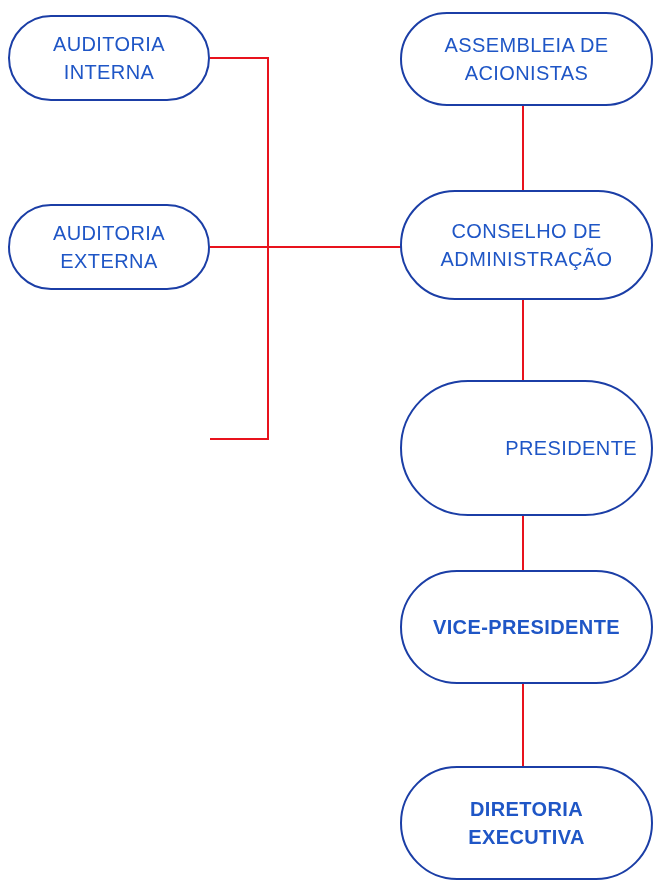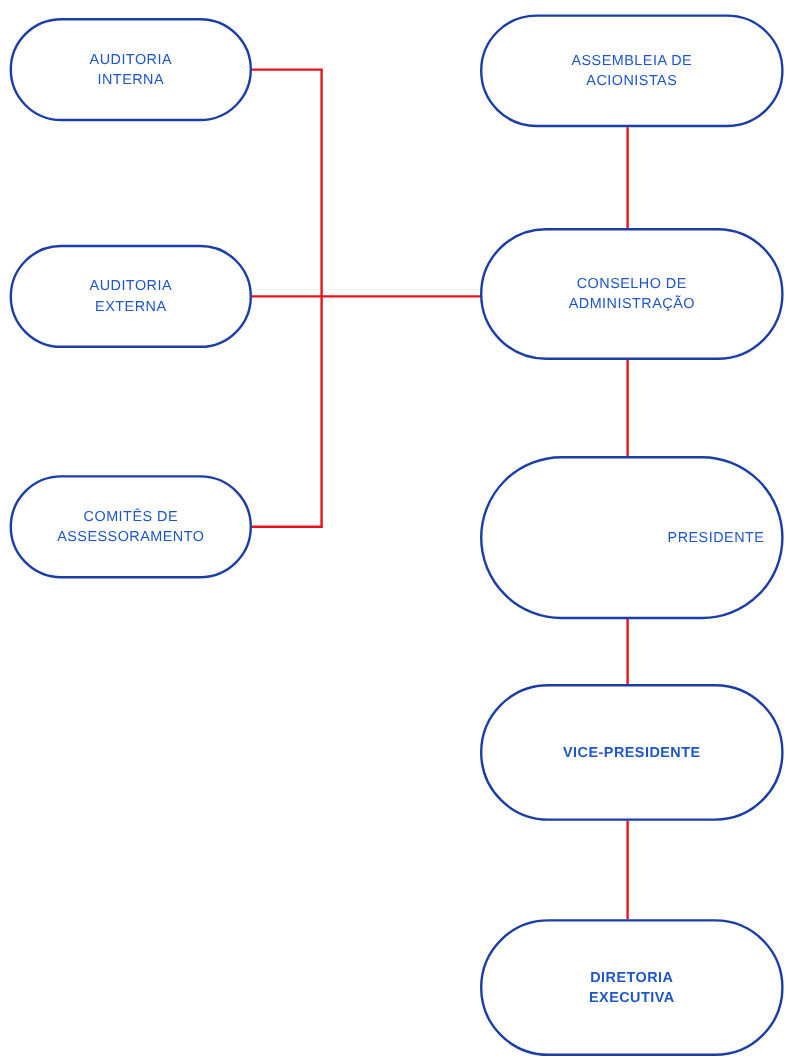--- a/index.html
+++ b/index.html
@@ -30,21 +30,21 @@
     background: #ffffff;
     border: 2px solid var(--node-border, #1b3ea6);
     border-radius: 999px;
     display: flex;
     align-items: center;
     justify-content: center;
     text-align: center;
   }
   .node .label {
     color: var(--node-text, #1f56c6);
-    font-size: 12px;
+    font-size: 20px;
     line-height: 1.4;
     letter-spacing: 0.4px;
     white-space: pre-line;
     padding: 0 14px;
   }
   
   .n-auditoria-interna        { left: 8px;   top: 15px;  width: 202px; height: 86px; }
   .n-auditoria-externa        { left: 8px;   top: 204px; width: 202px; height: 86px; }
   .n-comites-assessoramento   { left: 8px;   top: 396px; width: 202px; height: 86px; }
   
@@ -75,24 +75,20 @@
   <div class="node n-auditoria-interna">
     <span class="label">AUDITORIA
 INTERNA</span>
   </div>
 
   <div class="node n-auditoria-externa">
     <span class="label">AUDITORIA
 EXTERNA</span>
   </div>
 
-  <div class="node n-comites-assessoramento">
-    <span class="label">COMITÊS DE
-ASSESSORAMENTO</span>
-  </div>
 
   <div class="node n-assembleia-acionistas">
     <span class="label">ASSEMBLEIA DE
 ACIONISTAS</span>
   </div>
 
   <div class="node n-conselho-administracao">
     <span class="label">CONSELHO DE
 ADMINISTRAÇÃO</span>
   </div>

